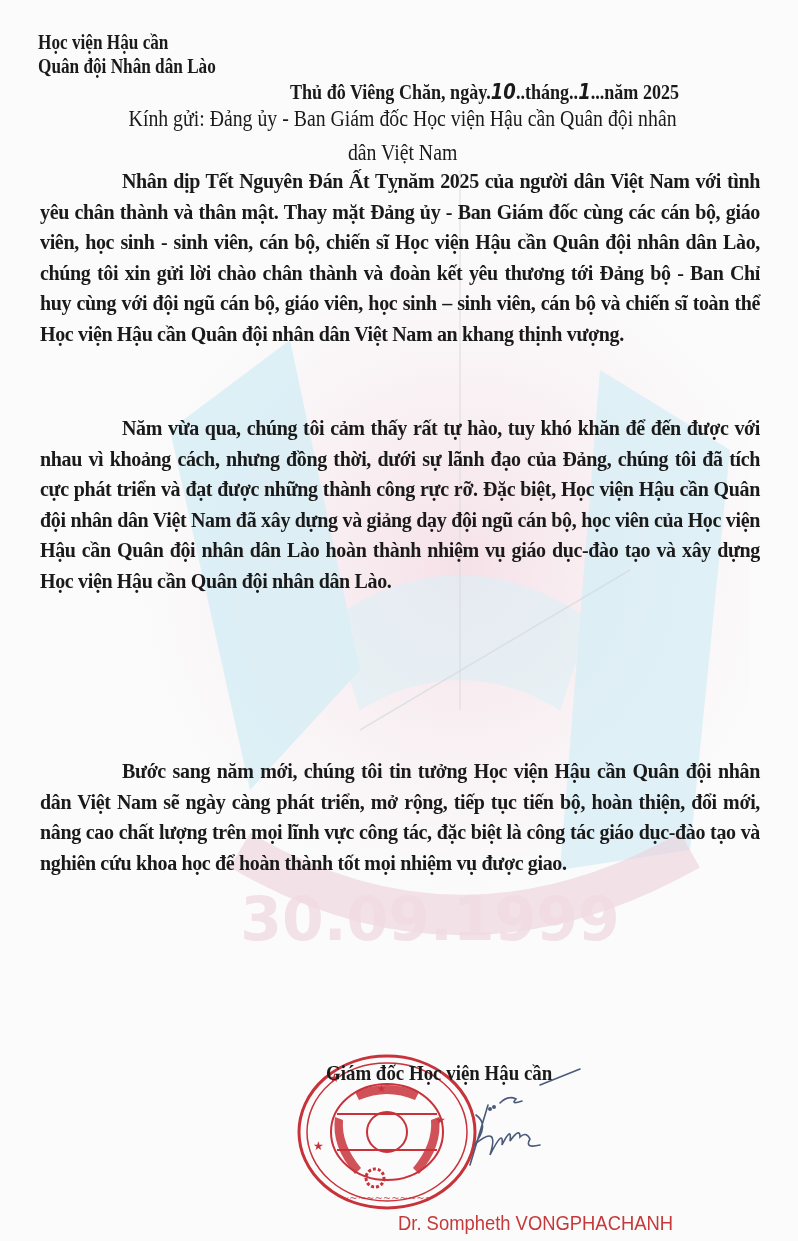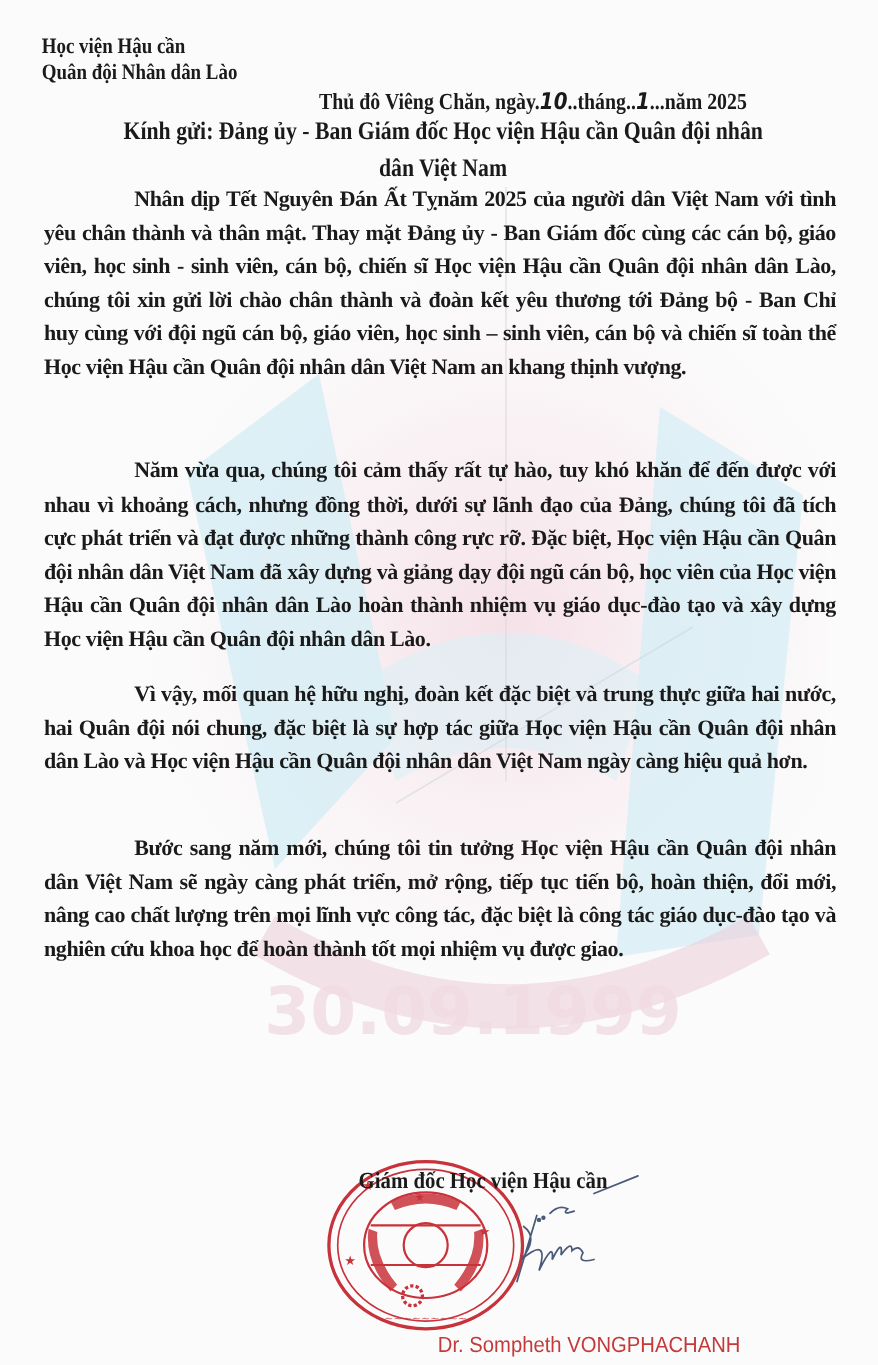--- a/index.html
+++ b/index.html
@@ -11,21 +11,21 @@
       color: #1a1a1a;
     }
     .page { position: absolute; inset: 0; }
     .watermark { position: absolute; left: 130px; top: 150px; width: 620px; height: 830px; pointer-events: none; }
     .text { position: absolute; left: 38px; width: 712px; font-weight: bold; }
     .hdr { font-size: 20px; line-height: 24px; transform: scaleX(0.86); transform-origin: left; }
     .hdr1 { top: 30px; }
     .hdr2 { top: 54px; }
     .date { position: absolute; left: 290px; top: 80px; font-size: 21px; font-weight: bold; transform: scaleX(0.86); transform-origin: left; white-space: nowrap; }
     .date .hand { font-family: "DejaVu Sans", sans-serif; font-style: italic; }
-    .to { position: absolute; left: 38px; top: 102px; width: 730px; font-size: 23px; line-height: 34px; font-weight: bold; text-align: center; }
+    .to { position: absolute; left: 38px; top: 102px; width: 730px; font-size: 23px; line-height: 34px; font-weight: normal; text-align: center; }
     .to span { display: inline-block; transform: scaleX(0.86); }
     .para {
       position: absolute; left: 40px; width: 720px;
       font-size: 20px; line-height: 30.5px; font-weight: bold;
       text-align: justify; text-indent: 82px;
       letter-spacing: -0.35px;
       word-spacing: 0px;
     }
     .p1 { top: 166px; }
     .p2 { top: 413px; }
@@ -66,21 +66,20 @@
     <span>Thủ đô Viêng Chăn, ngày.</span><span class="hand">10</span><span>..tháng..</span><span class="hand">1</span><span>...năm 2025</span>
   </div>
 
   <div class="to">
     <span>Kính gửi: Đảng ủy - Ban Giám đốc Học viện Hậu cần Quân đội nhân</span><br>
     <span>dân Việt Nam</span>
   </div>
 
   <div class="para p1">Nhân dịp Tết Nguyên Đán Ất Tỵnăm 2025 của người dân Việt Nam với tình yêu chân thành và thân mật. Thay mặt Đảng ủy - Ban Giám đốc cùng các cán bộ, giáo viên, học sinh - sinh viên, cán bộ, chiến sĩ Học viện Hậu cần Quân đội nhân dân Lào, chúng tôi xin gửi lời chào chân thành và đoàn kết yêu thương tới Đảng bộ - Ban Chỉ huy cùng với đội ngũ cán bộ, giáo viên, học sinh – sinh viên, cán bộ và chiến sĩ toàn thể Học viện Hậu cần Quân đội nhân dân Việt Nam an khang thịnh vượng.</div>
   <div class="para p2">Năm vừa qua, chúng tôi cảm thấy rất tự hào, tuy khó khăn để đến được với nhau vì khoảng cách, nhưng đồng thời, dưới sự lãnh đạo của Đảng, chúng tôi đã tích cực phát triển và đạt được những thành công rực rỡ. Đặc biệt, Học viện Hậu cần Quân đội nhân dân Việt Nam đã xây dựng và giảng dạy đội ngũ cán bộ, học viên của Học viện Hậu cần Quân đội nhân dân Lào hoàn thành nhiệm vụ giáo dục-đào tạo và xây dựng Học viện Hậu cần Quân đội nhân dân Lào.</div>
-  <div class="para p3">Vì vậy, mối quan hệ hữu nghị, đoàn kết đặc biệt và trung thực giữa hai nước, hai Quân đội nói chung, đặc biệt là sự hợp tác giữa Học viện Hậu cần Quân đội nhân dân Lào và Học viện Hậu cần Quân đội nhân dân Việt Nam ngày càng hiệu quả hơn.</div>
   <div class="para p4">Bước sang năm mới, chúng tôi tin tưởng Học viện Hậu cần Quân đội nhân dân Việt Nam sẽ ngày càng phát triển, mở rộng, tiếp tục tiến bộ, hoàn thiện, đổi mới, nâng cao chất lượng trên mọi lĩnh vực công tác, đặc biệt là công tác giáo dục-đào tạo và nghiên cứu khoa học để hoàn thành tốt mọi nhiệm vụ được giao.</div>
 
   <svg class="seal" viewBox="0 0 185 160">
     <g fill="none" stroke="#c8323a">
       <ellipse cx="92" cy="80" rx="88" ry="76" stroke-width="3"></ellipse>
       <ellipse cx="92" cy="80" rx="80" ry="69" stroke-width="1.5"></ellipse>
       <ellipse cx="92" cy="80" rx="56" ry="48" stroke-width="2"></ellipse>
       <circle cx="92" cy="80" r="20" stroke-width="2"></circle>
       <line x1="42" y1="62" x2="142" y2="62" stroke-width="2"></line>
       <line x1="42" y1="98" x2="142" y2="98" stroke-width="2"></line>

